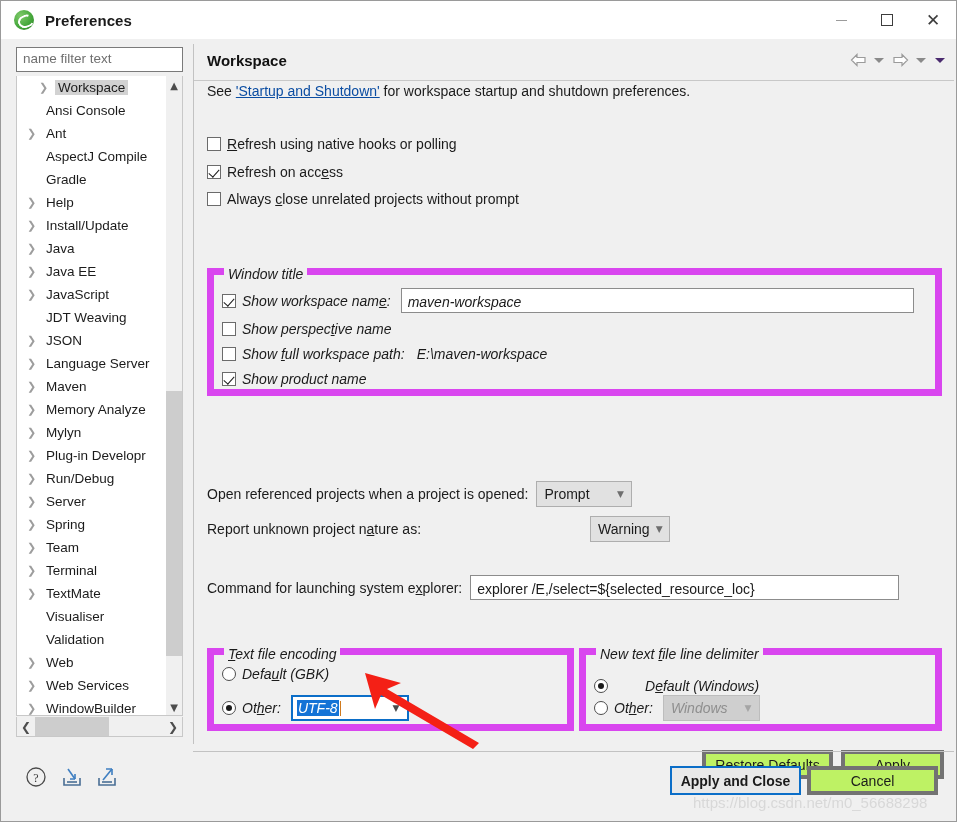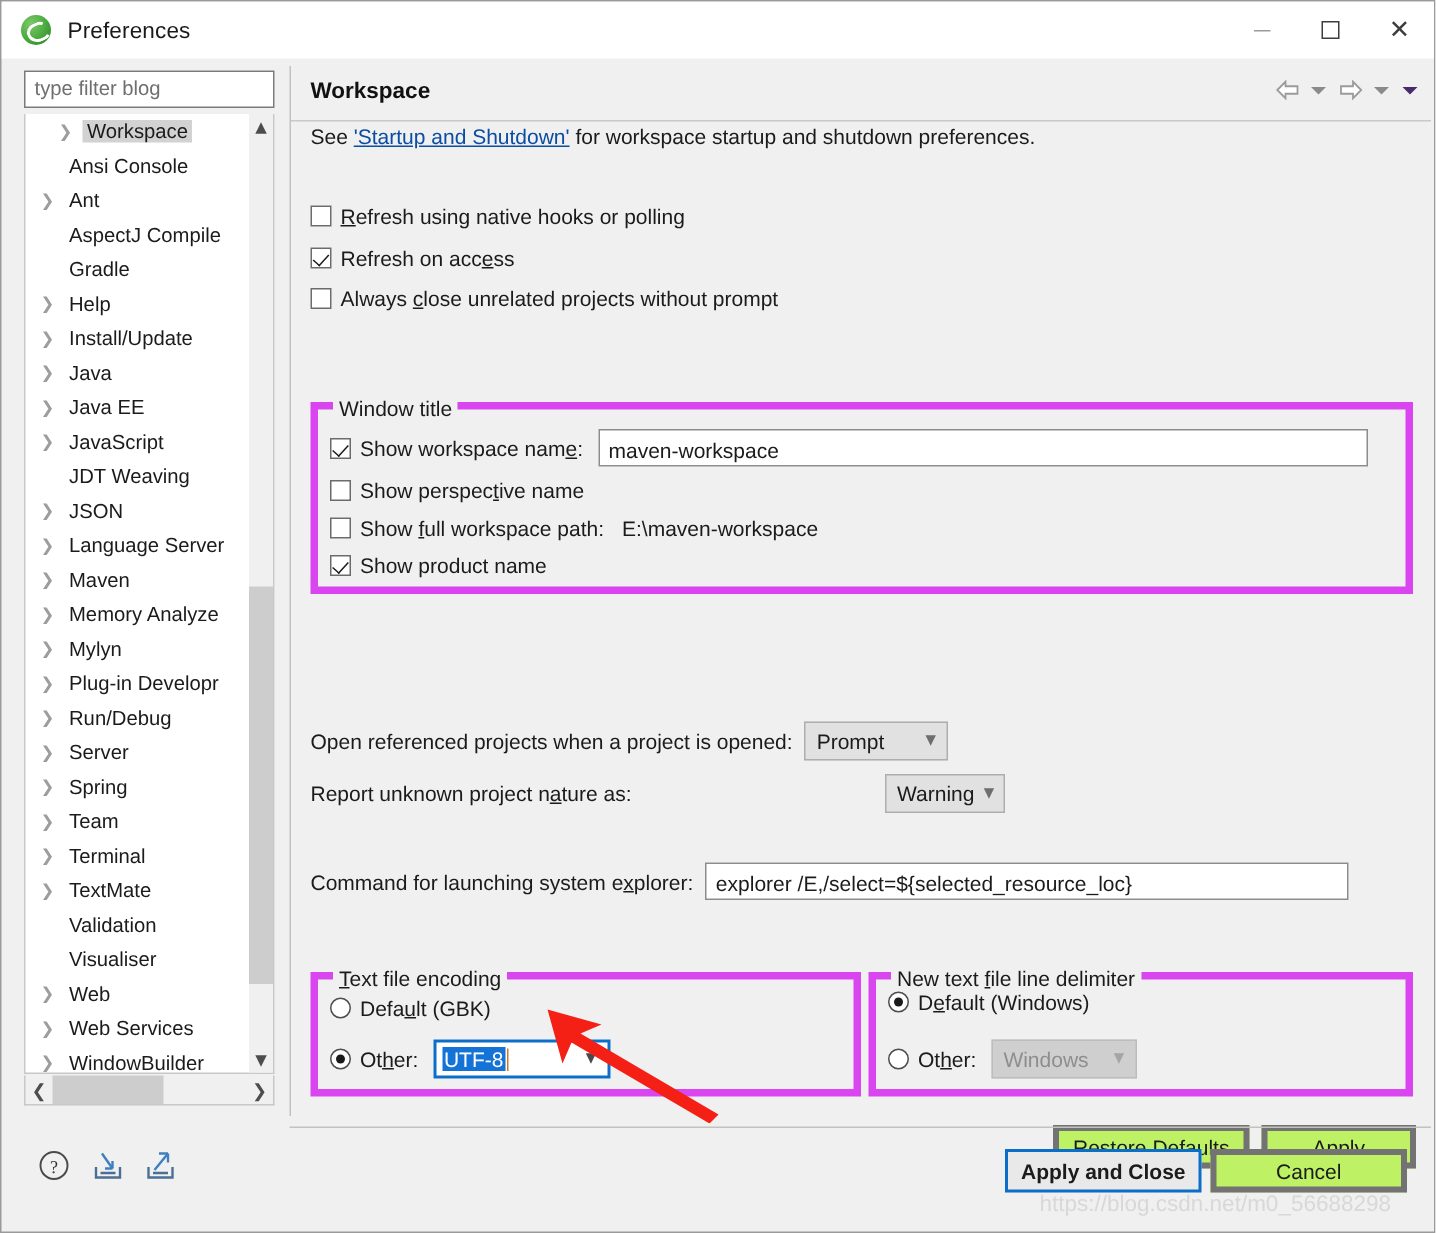--- a/index.html
+++ b/index.html
@@ -34,20 +34,21 @@
   .app-icon::after {
     content: ""; position: absolute; left: 4px; top: 5px;
     width: 11px; height: 9px;
     border-radius: 50% 50% 40% 60%;
     border: 2px solid #ffffff; border-right-color: transparent;
     transform: rotate(-25deg);
   }
   .title-text {
     margin-left: 11px; font-size: 15px; color: #1a1a1a;
     letter-spacing: .1px;
+    font-weight: bold;
   }
   .win-btns { position: absolute; right: 0; top: 0; height: 38px; display: flex; }
   .win-btn {
     width: 46px; height: 38px; display: flex;
     align-items: center; justify-content: center;
     color: #4a4a4a;
   }
   .glyph-min { width: 11px; height: 1px; background: #9b9b9b; }
   .glyph-max { width: 12px; height: 12px; border: 1.3px solid #3d3d3d; }
   .glyph-close { font-size: 17px; line-height: 1; font-family: "DejaVu Sans", sans-serif; color: #3d3d3d; }
@@ -160,21 +161,21 @@
 
   .field-row { position: absolute; display: flex; align-items: center; }
   .lbl-txt { font-size: 14px; color: #1b1b1b; white-space: nowrap; }
   .txt-input {
     background: #ffffff; border: 1px solid #8c8c8c;
     height: 25px; font-size: 14px; color: #1b1b1b;
     padding: 2px 0 0 6px; display: flex; align-items: center;
   }
 
   
-  .group { position: absolute; border: 5px solid #d946ef; }
+  .group { position: absolute; border: 7px solid #d946ef; font-style: italic; }
   .group > .gtitle {
     position: absolute; top: -9px; left: 10px;
     background: #f0f0f0; padding: 0 4px;
     font-size: 14px; color: #1b1b1b; white-space: nowrap;
   }
 
   
   .combo {
     background: #e1e1e1; border: 1px solid #aeaeae;
     height: 26px; display: flex; align-items: center;
@@ -249,21 +250,21 @@
         </div>
       <div class="win-btn">
           <div class="glyph-max"></div>
         </div>
       <div class="win-btn close">
           <div class="glyph-close">✕</div>
         </div>
     </div>
   </div>
 
-  <div class="filter-box">type filter blog</div>
+  <div class="filter-box">name filter text</div>
 
   <div class="tree-panel">
     <div class="tree-list" id="tree-list">
         <div class="tree-item sel indent">
           <span class="arrow">❯</span>
           <span class="lbl">Workspace</span>
         </div>
         <div class="tree-item">
           <span class="arrow blank">❯</span>
           <span class="lbl">Ansi Console</span>
@@ -347,25 +348,25 @@
         <div class="tree-item">
           <span class="arrow">❯</span>
           <span class="lbl">Terminal</span>
         </div>
         <div class="tree-item">
           <span class="arrow">❯</span>
           <span class="lbl">TextMate</span>
         </div>
         <div class="tree-item">
           <span class="arrow blank">❯</span>
+          <span class="lbl">Visualiser</span>
+        </div>
+        <div class="tree-item">
+          <span class="arrow blank">❯</span>
           <span class="lbl">Validation</span>
-        </div>
-        <div class="tree-item">
-          <span class="arrow blank">❯</span>
-          <span class="lbl">Visualiser</span>
         </div>
         <div class="tree-item">
           <span class="arrow">❯</span>
           <span class="lbl">Web</span>
         </div>
         <div class="tree-item">
           <span class="arrow">❯</span>
           <span class="lbl">Web Services</span>
         </div>
         <div class="tree-item">
@@ -490,21 +491,21 @@
             <span class="sel-val">UTF-8</span>
             <span class="caretbar"></span>
             <span class="cv"></span>
             <span class="cbtn">▼</span>
           </div>
         </div>
       </div>
 
       <div class="group" style="left:385px; top:567px; width:363px; height:83px;">
         <div class="gtitle">New text <span class="u">f</span>ile line delimiter</div>
-        <div class="radio-row" style="left:8px; top:7px;">
+        <div class="radio-row" style="left:8px; top:23px;gap:31px;">
           <div class="radio on"></div>
           <span>D<span class="u">e</span>fault (Windows)</span>
         </div>
         <div class="radio-row" style="left:8px; top:40px;">
           <div class="radio"></div>
           <span>Ot<span class="u">h</span>er:</span>
           <div class="combo disabled" style="width:97px; margin-left:10px;">
             <span class="cv">Windows</span>
             <span class="cbtn">▼</span>
           </div>

